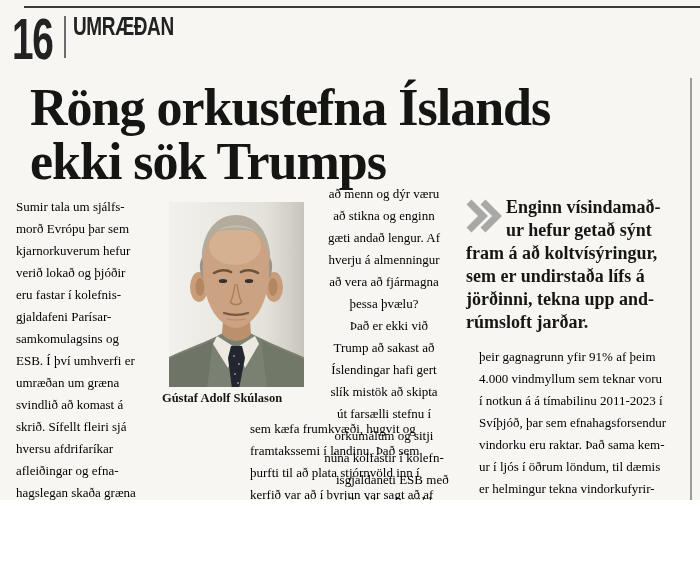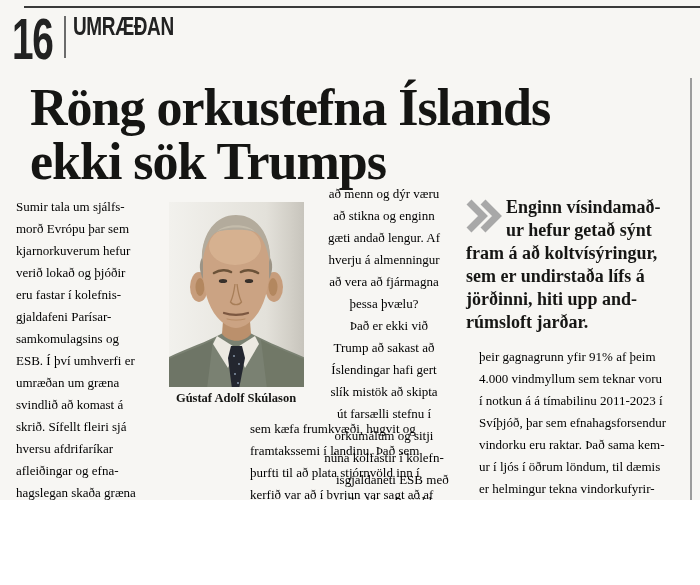--- a/index.html
+++ b/index.html
@@ -39,21 +39,21 @@
     white-space:pre;color:#000000;
   }
   .col1{left:16px;top:196px;width:224px;}
   .col2-upper{left:323px;top:183px;width:122px;text-align:center;}
   .col2-lower{left:250px;top:418px;width:214px;}
   .col3-body{left:479px;top:346px;width:224px;}
 
   .photo{position:absolute;left:169px;top:202px;width:135px;height:185px;}
   .photo svg{display:block;}
   .photo-caption{
-    position:absolute;left:166px;top:391px;width:140px;
+    position:absolute;left:152px;top:391px;width:140px;
     font-weight:bold;font-size:12.5px;line-height:15px;
     text-align:center;white-space:pre;color:#161614;
   }
   .pullquote{
     position:absolute;left:466px;top:196px;width:230px;
     font-weight:bold;font-size:18px;line-height:23px;color:#161614;
   }
   .pq-marker{float:left;width:40px;height:44px;padding-top:2px;}
   .pq-text{white-space:pre;}
 </style>
@@ -183,21 +183,21 @@
     <span class="pq-marker">
       <svg width="36" height="36" viewBox="0 0 36 36" aria-hidden="true">
         <polyline points="3,4 17,18 3,32" fill="none" stroke="#a8a8a8" stroke-width="7"></polyline>
         <polyline points="17,4 31,18 17,32" fill="none" stroke="#a8a8a8" stroke-width="7"></polyline>
       </svg>
     </span>
     <span class="pq-text">Enginn vísindamað-
 ur hefur getað sýnt
 fram á að koltvísýringur,
 sem er undirstaða lífs á
-jörðinni, hiti upp and-
+jörðinni, tekna upp and-
 rúmsloft jarðar.</span>
   </div>
 
   <div class="bodycol col3-body">þeir gagnagrunn yfir 91% af þeim
 4.000 vindmyllum sem teknar voru
 í notkun á á tímabilinu 2011-2023 í
 Svíþjóð, þar sem efnahagsforsendur
 vindorku eru raktar. Það sama kem-
 ur í ljós í öðrum löndum, til dæmis
 er helmingur tekna vindorkufyrir-

